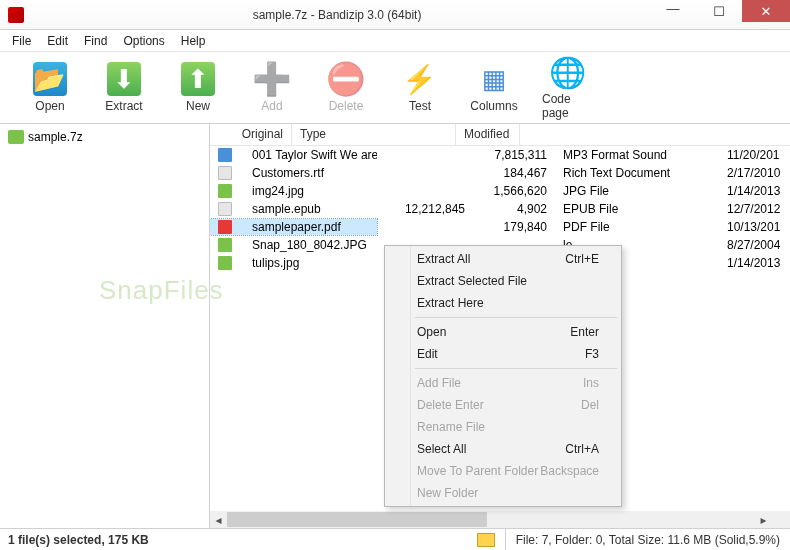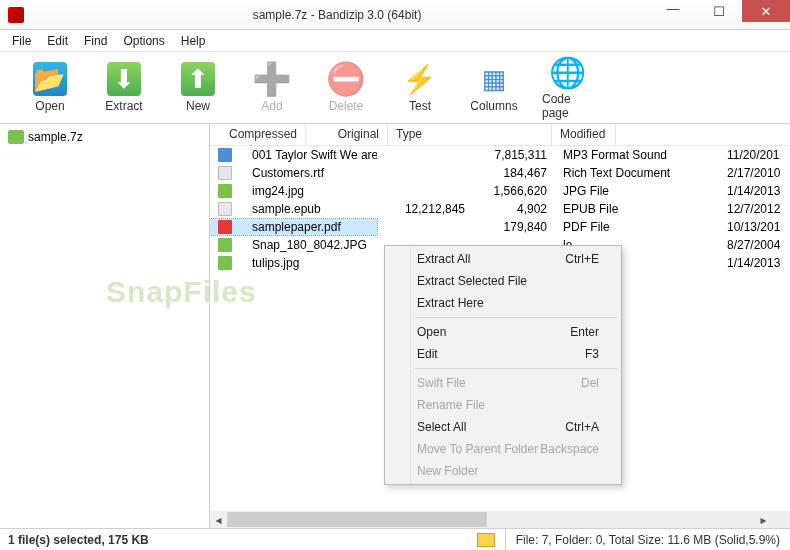--- a/index.html
+++ b/index.html
@@ -79,21 +79,21 @@
 .status-right { padding: 0 10px 0 10px; border-left: 1px solid #d0d0d0; height: 100%; display: flex; align-items: center; }
 
 
 .ctx { position: absolute; left: 384px; top: 245px; width: 238px; background: #f2f2f2; border: 1px solid #b9b9b9; box-shadow: 3px 3px 6px rgba(0,0,0,.18); padding: 2px; }
 .ctx-row { display: flex; justify-content: space-between; padding: 4px 20px 4px 30px; color: #222; }
 .ctx-row.dis { color: #a6a6a6; }
 .ctx-sep { height: 1px; background: #d6d6d6; margin: 3px 2px 3px 28px; }
 .ctx-gutter { position: absolute; left: 0; top: 0; bottom: 0; width: 26px; border-right: 1px solid #e3e3e3; }
 
 
-.wm { position: absolute; left: 106px; top: 275px; color: #d6e8c8; font-size: 30px; font-weight: bold; letter-spacing: 1px; pointer-events: none; }
+.wm { position: absolute; left: 99px; top: 275px; color: #d6e8c8; font-size: 26px; font-weight: normal; letter-spacing: 1px; pointer-events: none; }
 </style>
 </head>
 <body>
 
 <div class="titlebar">
   <div class="titlebar-icon"></div>
   <div class="titlebar-title">sample.7z - Bandizip 3.0 (64bit)</div>
   <div class="window-controls">
     <div class="wc-btn wc-min"></div>
     <div class="wc-btn wc-max"></div>
@@ -146,21 +146,20 @@
 
 <div class="main">
   <div class="tree">
     <div class="tree-row">
       <span class="tree-ico"></span>
       <span>sample.7z</span>
     </div>
   </div>
   <div class="files">
     <div class="cols">
-      <div class="col c-comp">Compressed</div>
       <div class="col c-orig">Original</div>
       <div class="col c-type">Type</div>
       <div class="col c-mod">Modified</div>
     </div>
     <div class="rows" id="rows">
         <div class="row">
           <div class="cell c-name">
             <span class="fico fi-mp3"></span>
             <span>001 Taylor Swift We are...</span>
           </div>
@@ -265,21 +264,25 @@
     <div class="ctx-row">
       <span>Open</span>
       <span>Enter</span>
     </div>
     <div class="ctx-row">
       <span>Edit</span>
       <span>F3</span>
     </div>
     <div class="ctx-sep"></div>
     <div class="ctx-row dis">
-      <span>Swift File</span>
+      <span>Add File</span>
+      <span>Ins</span>
+    </div>
+    <div class="ctx-row dis">
+      <span>Delete Enter</span>
       <span>Del</span>
     </div>
     <div class="ctx-row dis">
       <span>Rename File</span>
     </div>
     <div class="ctx-row">
       <span>Select All</span>
       <span>Ctrl+A</span>
     </div>
     <div class="ctx-row dis">

